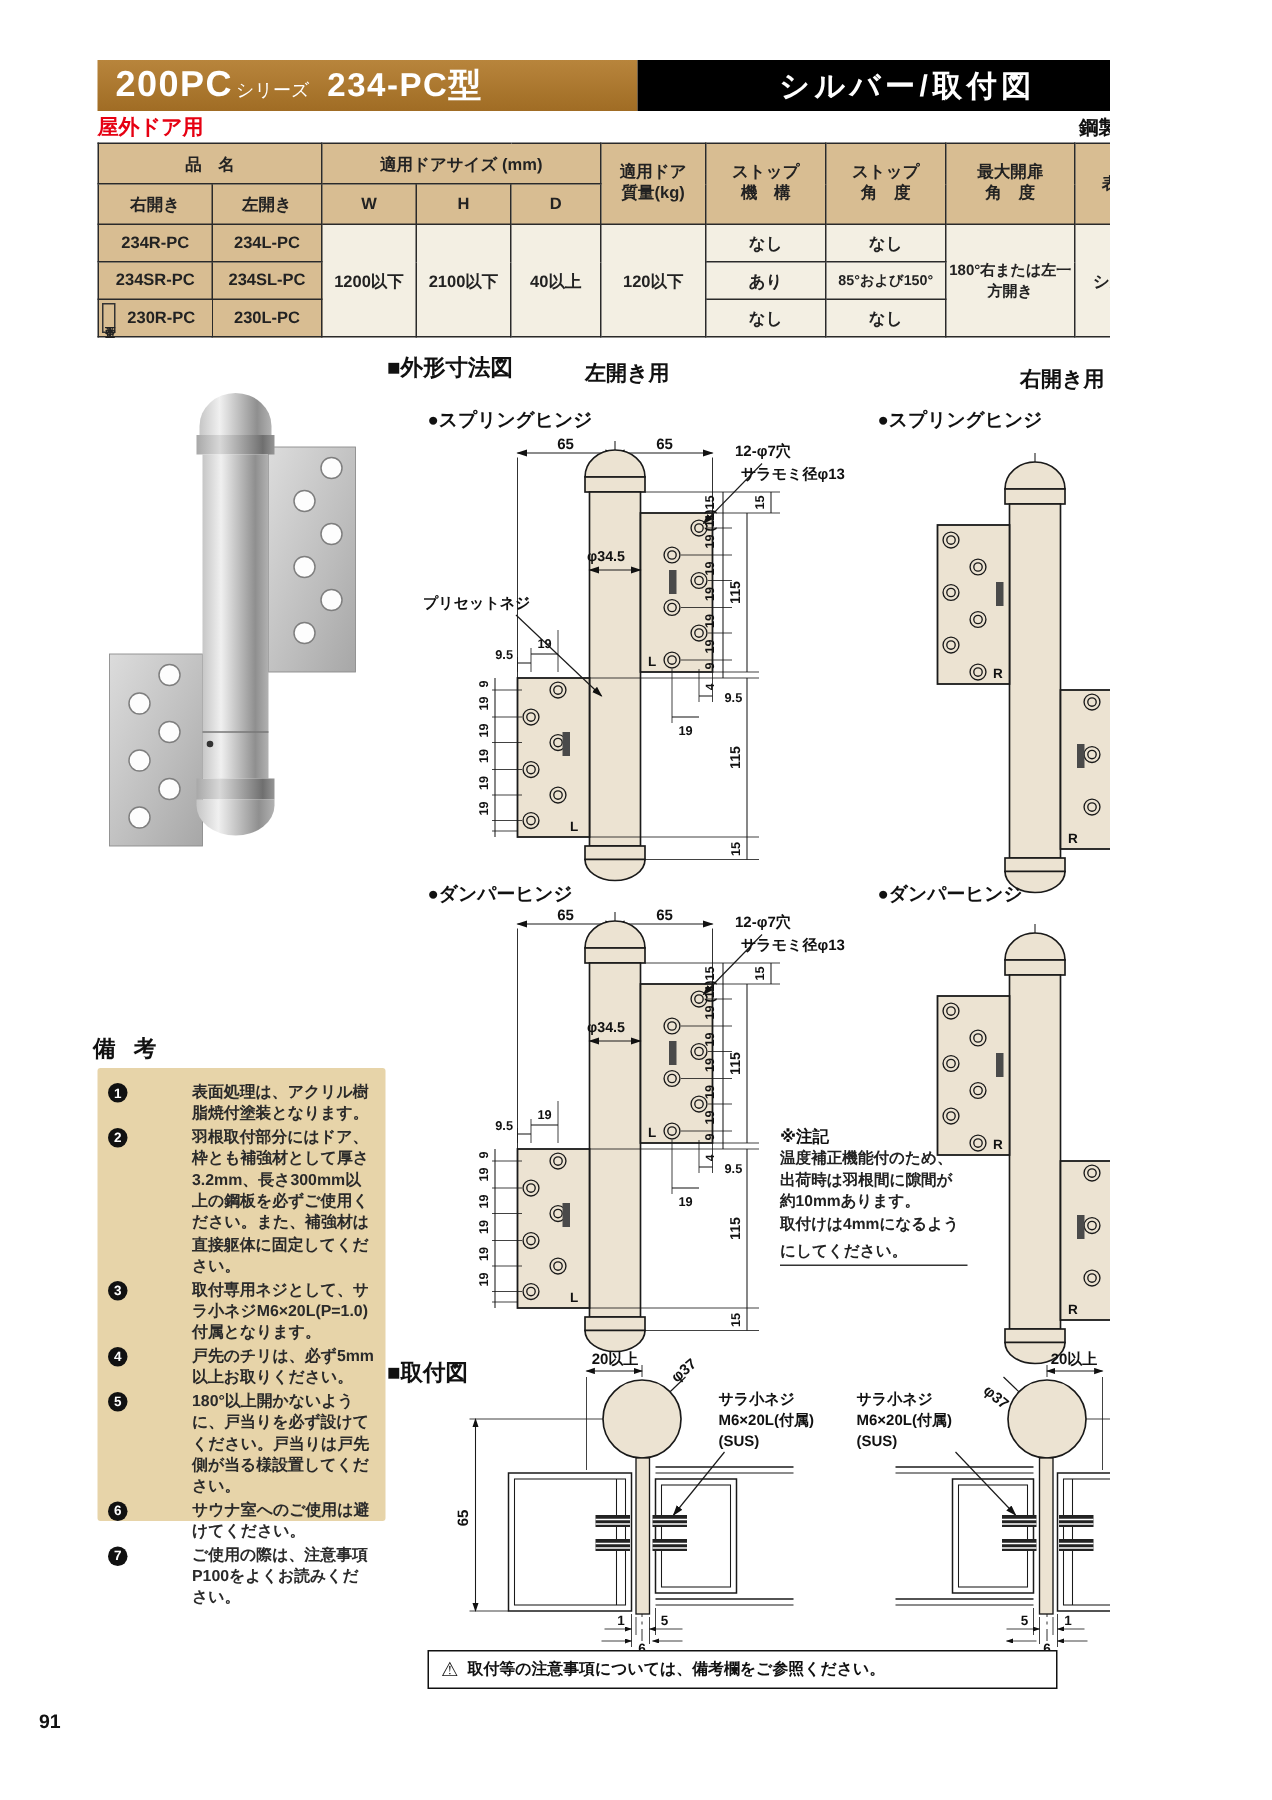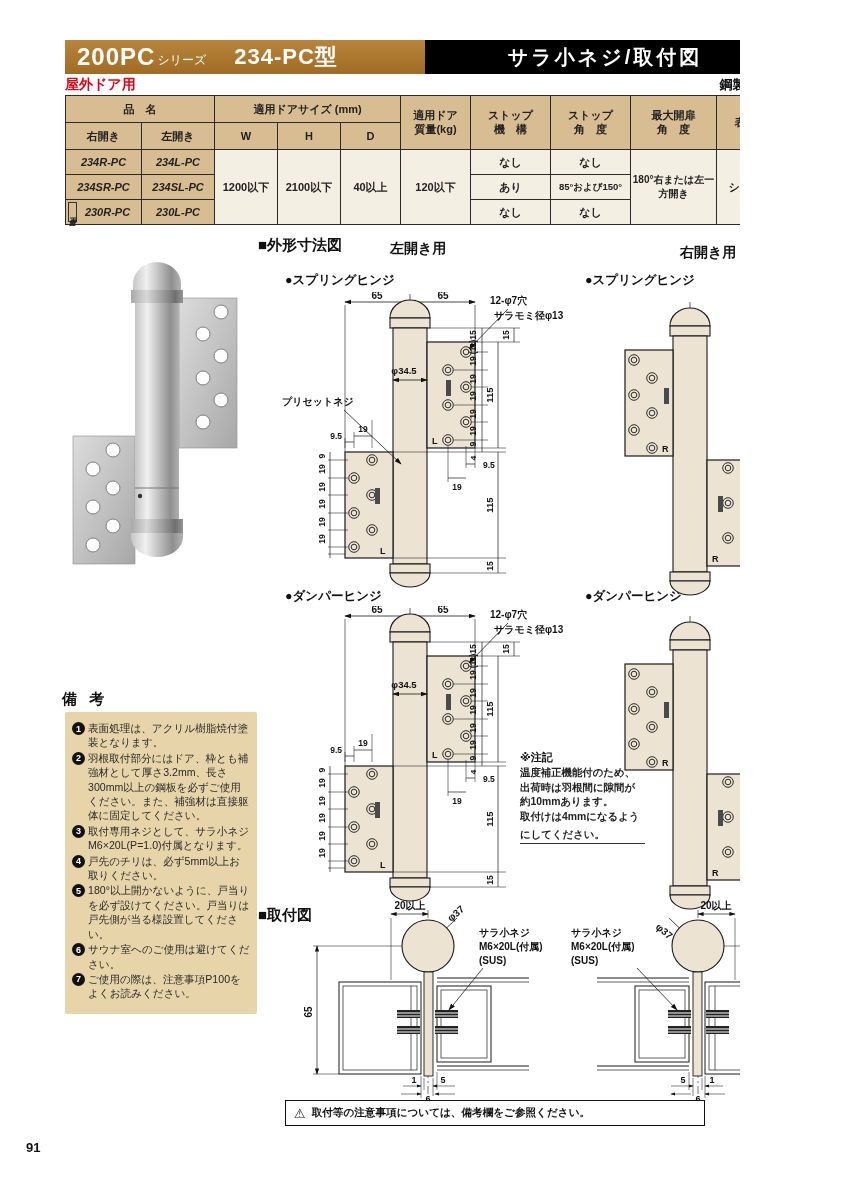--- a/index.html
+++ b/index.html
@@ -4,48 +4,48 @@
 <style>
   html,body{margin:0;padding:0;background:#fff;}
   #page{position:relative;width:740px;height:1200px;background:#fff;overflow:hidden;
         font-family:"Liberation Sans","DejaVu Sans",sans-serif;color:#111;}
   .abs{position:absolute;}
   
   .hdr-left{left:65px;top:40px;width:360px;height:34px;background:linear-gradient(#b8853c,#a06c24);
             display:flex;align-items:center;padding-left:12px;box-sizing:border-box;color:#fff;}
   .hdr-left .big{font-size:24px;font-weight:bold;letter-spacing:1px;}
   .hdr-left .small{font-size:12px;font-weight:normal;margin:6px 2px 0 2px;}
-  .hdr-left .model{font-size:22px;font-weight:bold;margin-left:26px;letter-spacing:1px;}
+  .hdr-left .model{font-size:22px;font-weight:bold;margin-left:10px;letter-spacing:1px;}
   .hdr-right{left:425px;top:40px;width:360px;height:34px;background:#000;color:#fff;
              display:flex;align-items:center;justify-content:center;font-size:20px;font-weight:bold;letter-spacing:3px;}
   .sub-left{left:65px;top:76px;font-size:14px;font-weight:bold;color:#e60012;}
   .sub-right{left:645px;top:76px;width:140px;text-align:right;font-size:13px;font-weight:bold;}
   
   table.spec{border-collapse:collapse;table-layout:fixed;width:720px;}
   table.spec th,table.spec td{border:1px solid #2a2a2a;text-align:center;vertical-align:middle;
       font-size:11px;font-weight:bold;padding:1px 1px;color:#222;}
   table.spec th{background:#d8bd92;}
-  td.tan{background:#d8bd92;font-style:italic;}
+  td.tan{background:#d8bd92;}
   td.cream{background:#f3efe3;}
   .l{display:block;line-height:1.25;}
   .vtag{position:absolute;left:2px;top:2px;bottom:2px;writing-mode:vertical-rl;font-size:7px;
         line-height:1;border:1px solid #333;padding:1px 0;font-weight:bold;}
   .relcell{position:relative;}
   
   .sec-title{font-size:15px;font-weight:bold;}
   .use-title{font-size:14px;font-weight:bold;}
   .hinge-title{font-size:12.5px;font-weight:bold;}
   
   .remarks-title{font-size:15px;font-weight:bold;letter-spacing:4px;text-align:right;}
   .remarks-box{left:65px;top:712px;width:192px;height:302px;background:#e7d4a9;border-radius:2px;
                padding:9px 7px;box-sizing:border-box;}
   .remark-item{display:flex;gap:3px;margin-bottom:1px;}
   .remark-num{flex:0 0 13px;height:13px;border-radius:50%;background:#111;color:#fff;font-size:9px;
               font-weight:bold;display:flex;align-items:center;justify-content:center;margin-top:1px;}
-  .remark-text{font-size:10.6px;line-height:1.36;font-weight:normal;color:#2a2a2a;}
+  .remark-text{font-size:10.6px;line-height:1.36;font-weight:bold;color:#2a2a2a;margin-left:40px;}
   
   .handed-box{left:75px;top:1028px;width:180px;height:84px;background:#e7d4a9;}
   .handed-title{text-align:center;font-size:11.5px;font-weight:bold;margin-top:4px;}
   .handed-title span{border-bottom:1.5px solid #111;padding:0 2px;}
   
   .note{left:520px;top:750px;width:152px;}
   .note .t{font-size:11px;font-weight:bold;margin-bottom:1px;}
   .note .ln{font-size:10.4px;font-weight:bold;line-height:1.4;color:#222;}
   
   .warn{left:285px;top:1100px;width:420px;height:26px;border:1.5px solid #111;display:flex;
@@ -59,21 +59,21 @@
 </head>
 <body>
 
 <div id="page">
 
   <div class="abs hdr-left">
     <span class="big">200PC</span>
     <span class="small">シリーズ</span>
     <span class="model">234-PC型</span>
   </div>
-  <div class="abs hdr-right">サラ小ネジ/取付図</div>
+  <div class="abs hdr-right">シルバー/取付図</div>
   <div class="abs sub-left">屋外ドア用</div>
   <div class="abs sub-right">鋼製ドア用</div>
 
   <div class="abs" style="left:65px;top:95px;">
     <table class="spec">
       <colgroup>
           <col style="width:76px">
           <col style="width:73px">
           <col style="width:63px">
           <col style="width:63px">

